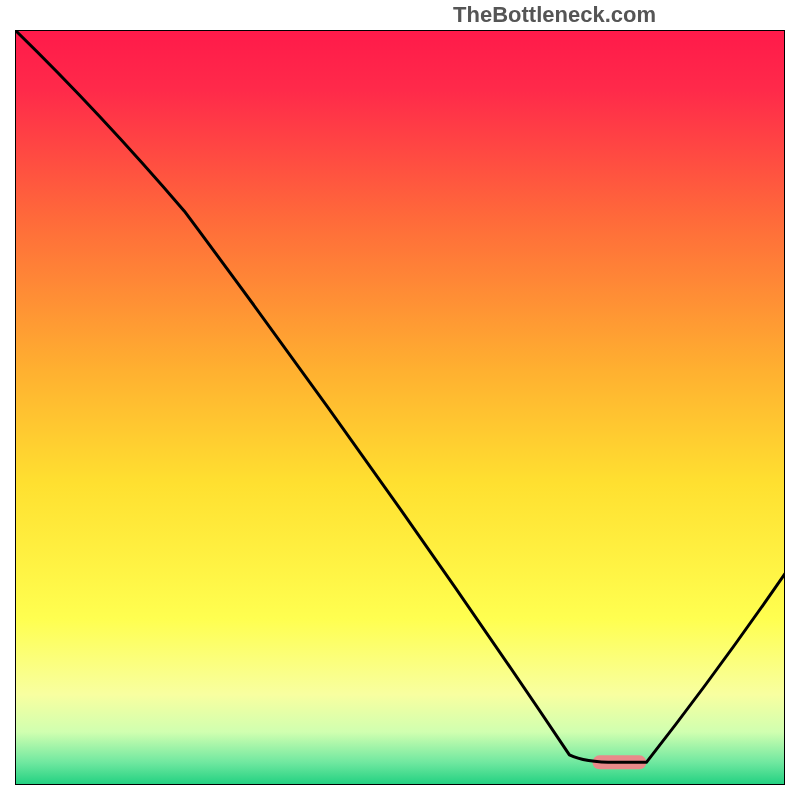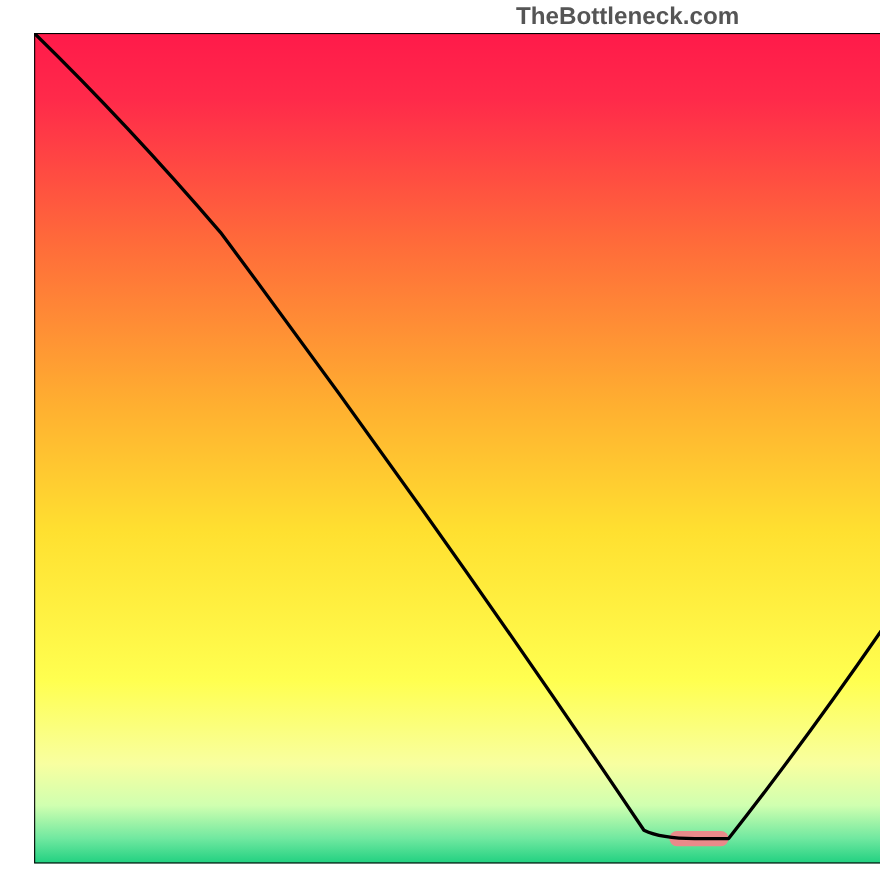--- a/index.html
+++ b/index.html
@@ -7,21 +7,20 @@
     padding: 0;
     width: 800px;
     height: 800px;
     background: #ffffff;
     font-family: Arial, sans-serif;
   }
   .container {
     position: relative;
     width: 664px;
     height: 800px;
-    margin-left: 16px;
   }
   .watermark {
     position: absolute;
     top: 2px;
     right: 8px;
     font-size: 22px;
     font-weight: bold;
     color: #555;
     z-index: 10;
   }

